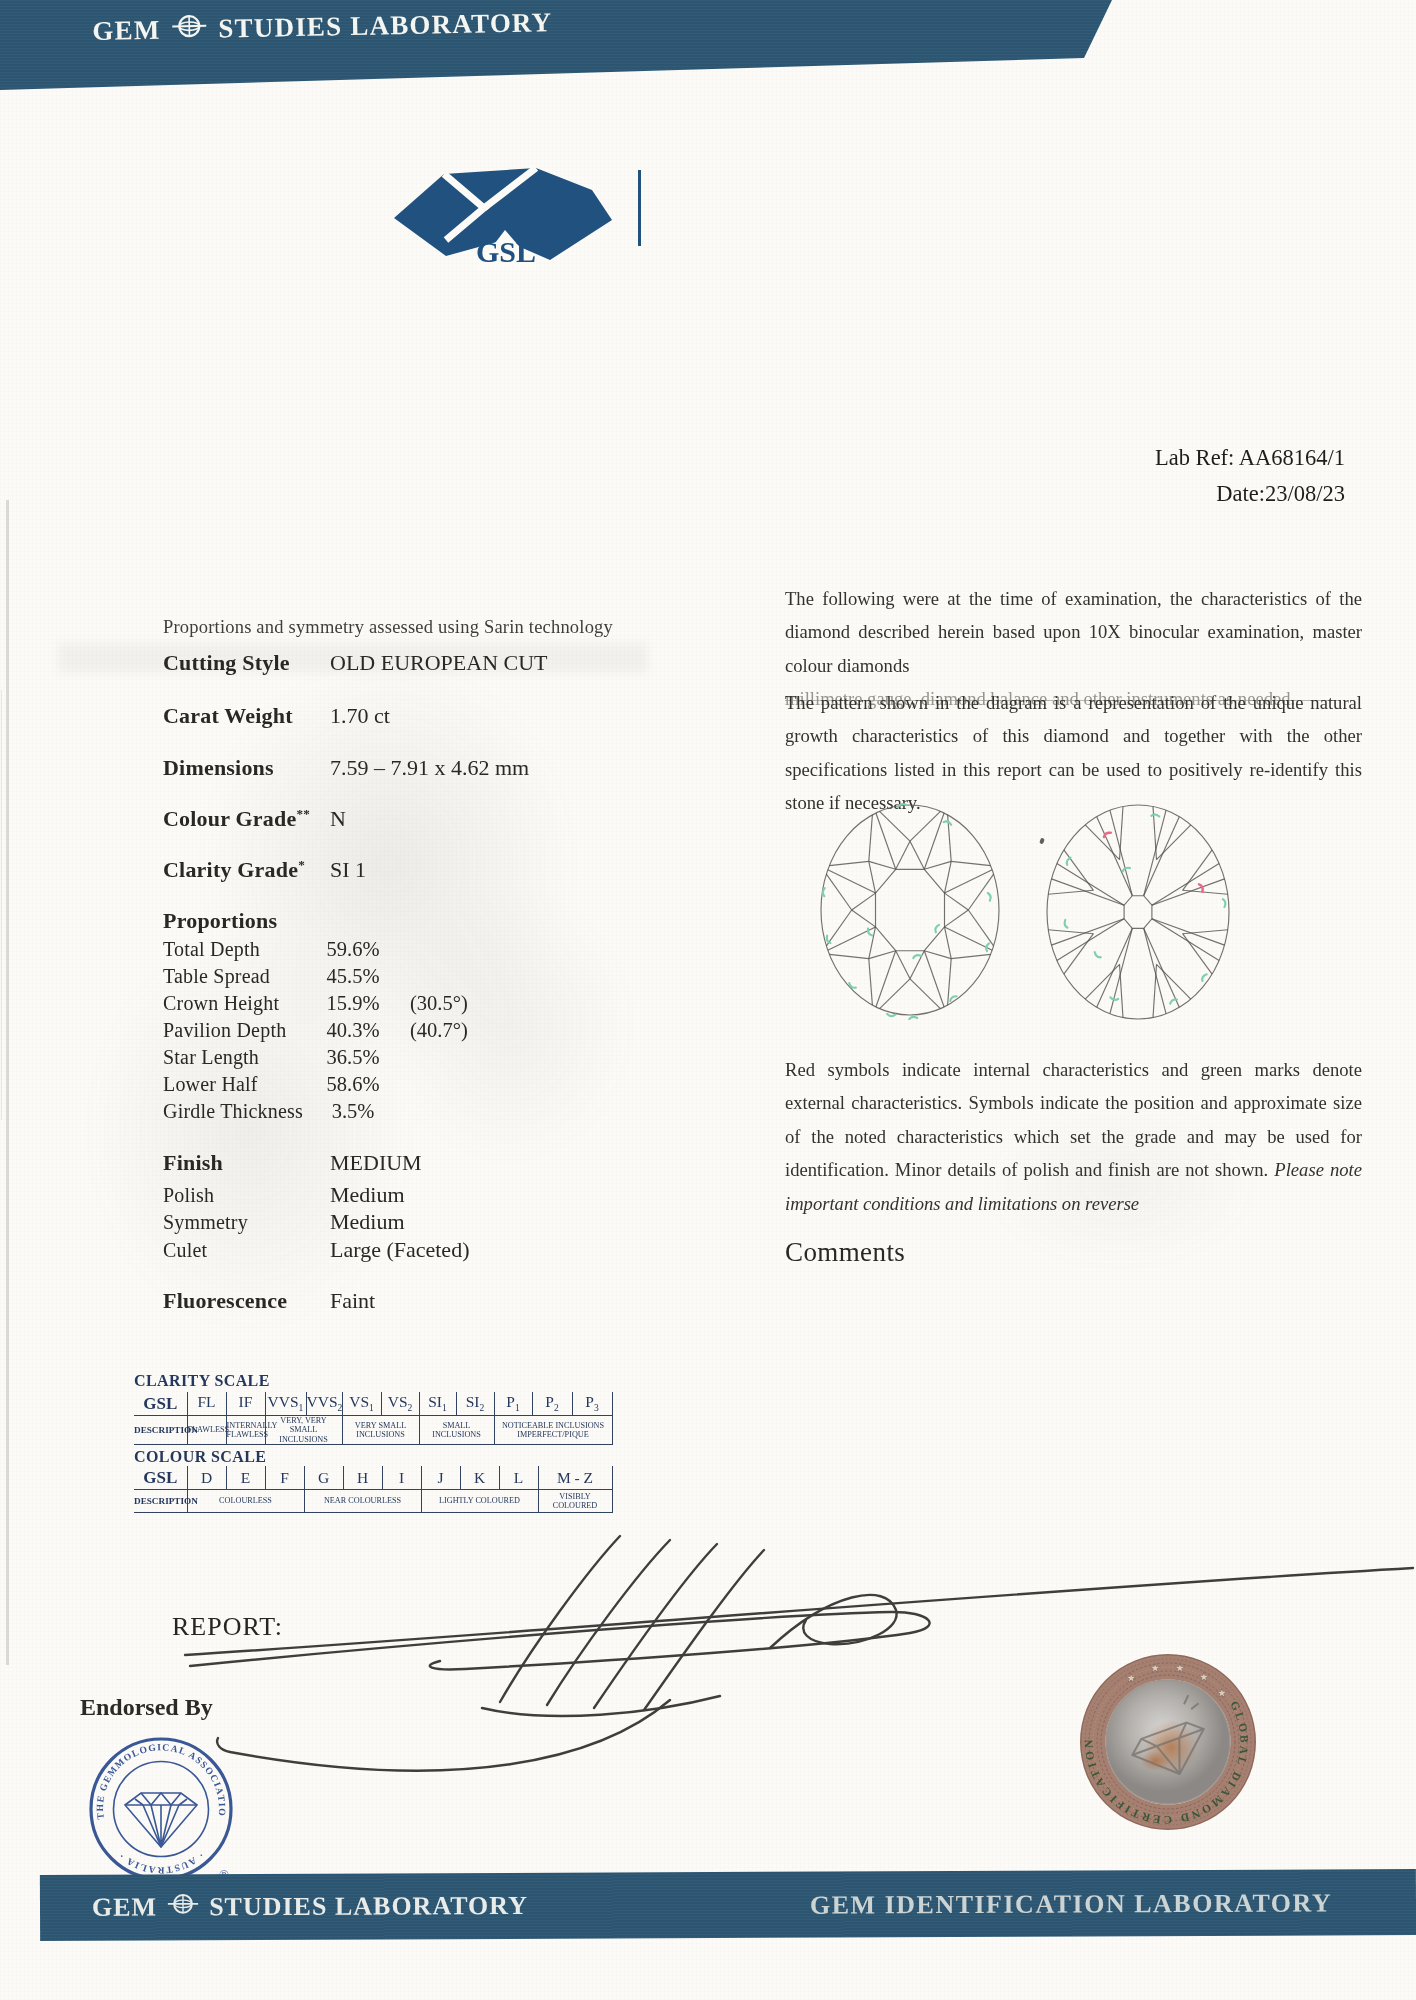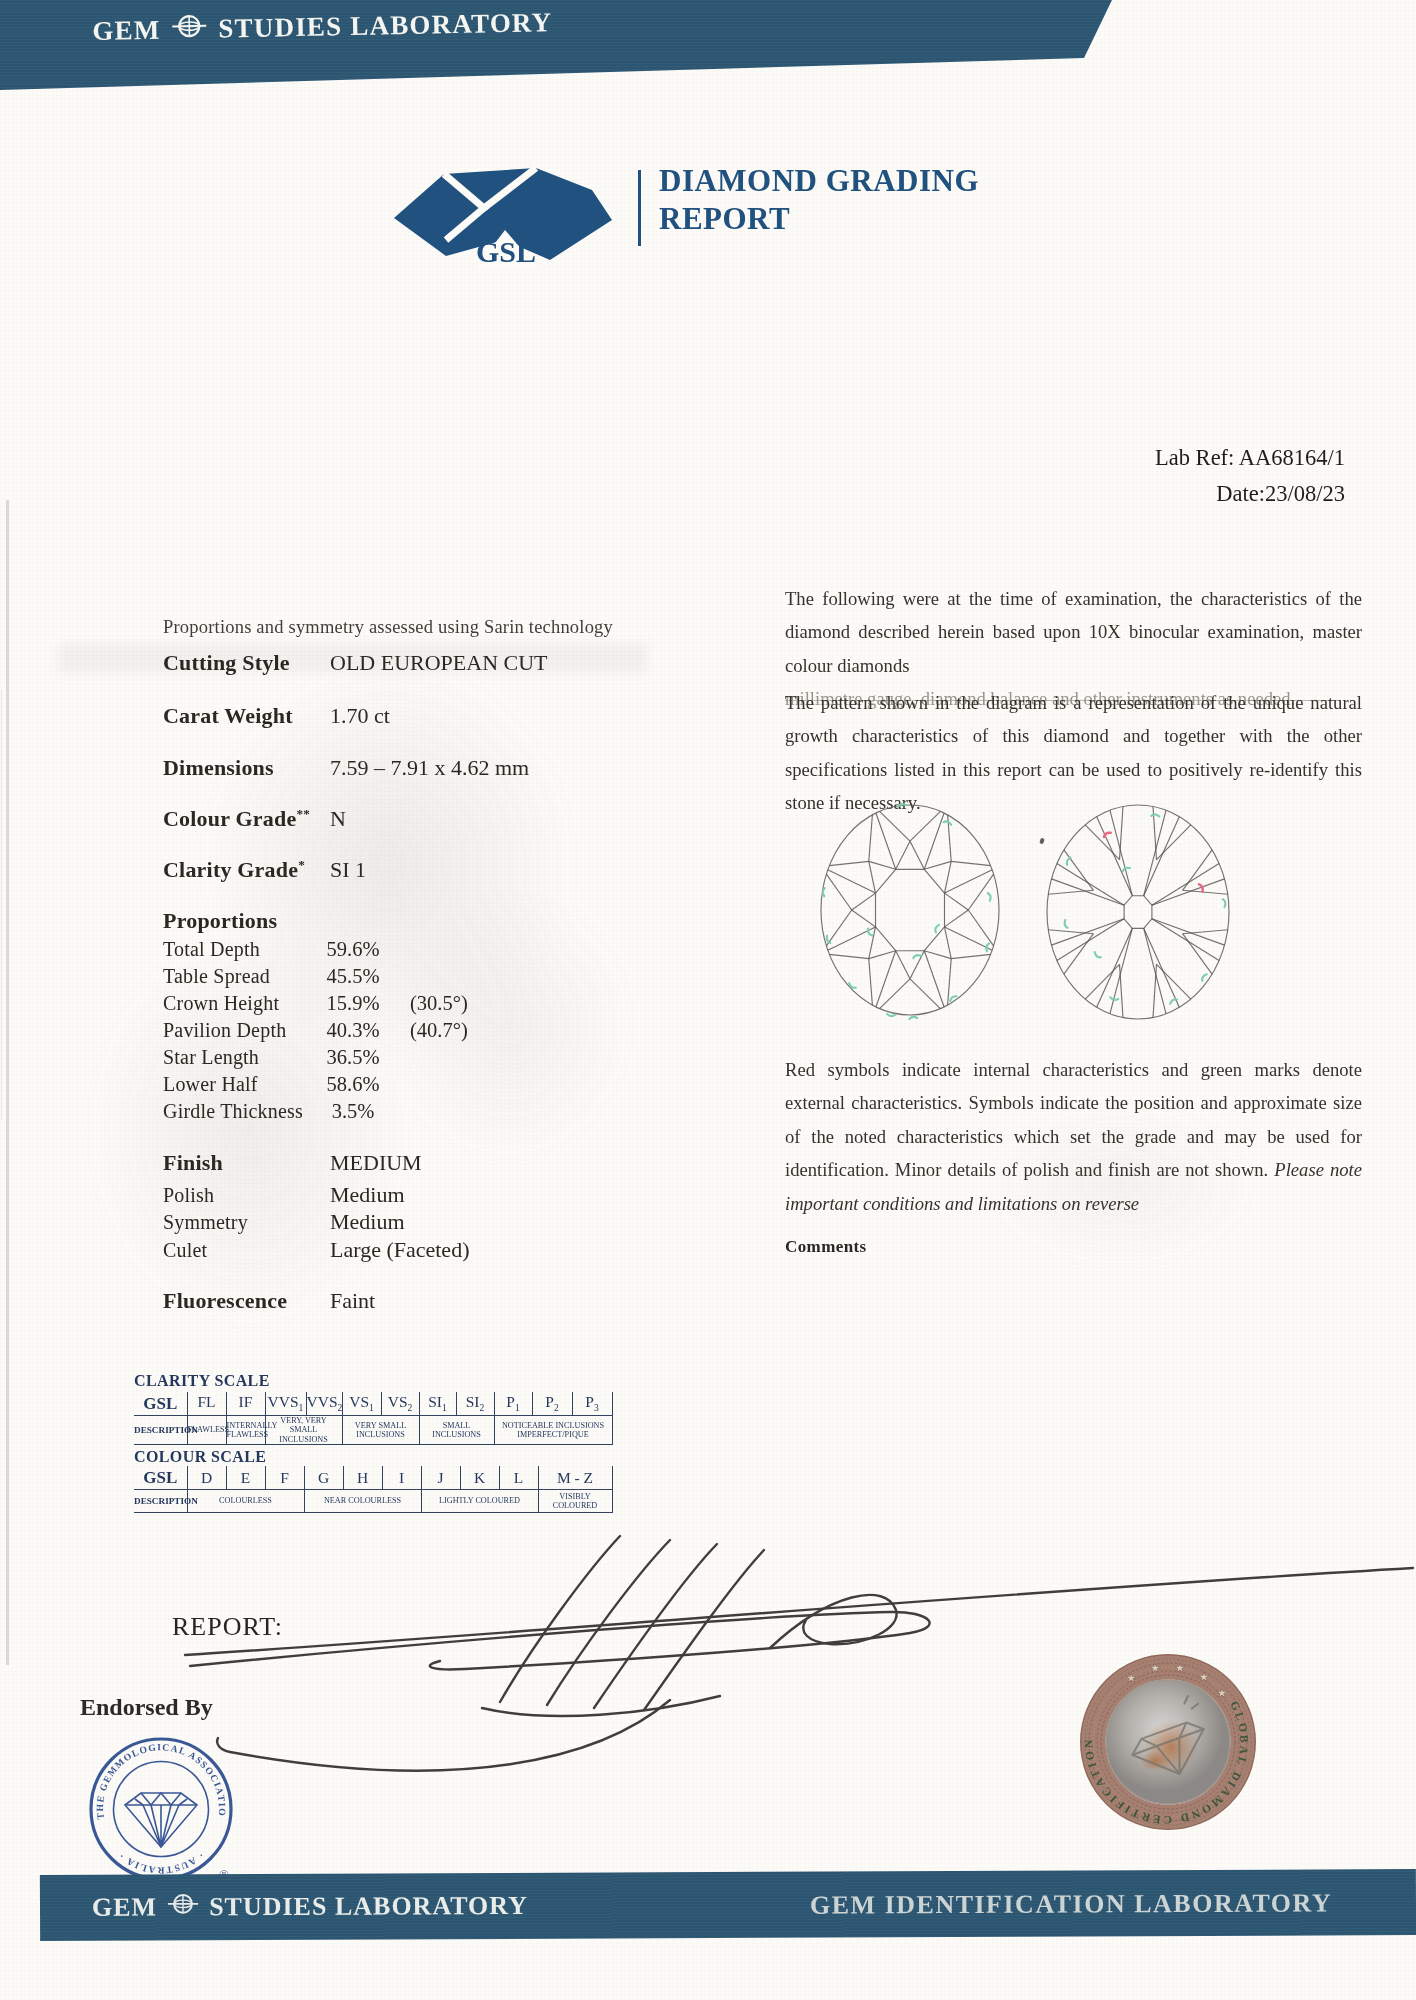--- a/index.html
+++ b/index.html
@@ -37,21 +37,21 @@
   .r.prop .lab{font-weight:normal;font-size:20px;width:159px;flex:0 0 159px;}
   .r.prop .pv{font-size:20.5px;width:62px;flex:0 0 62px;text-align:center;}
   .r.prop .ang{font-size:20.5px;margin-left:26px;}
   .sect{position:absolute;left:163px;font-weight:bold;font-size:22px;letter-spacing:.2px;}
   
   .rp{position:absolute;left:785px;width:577px;font-size:18.6px;line-height:33.4px;text-align:justify;color:#34322d;}
   .faded{display:block;color:#97948b;text-align:left;
     background-image:linear-gradient(rgba(130,127,118,.55),rgba(130,127,118,.55));
     background-size:96% 1px;background-position:0 54%;background-repeat:no-repeat;}
   .ital{font-style:italic;}
-  .comments{position:absolute;left:785px;top:1237px;font-weight:bold;font-size:17px;letter-spacing:.4px;text-align:center;}
+  .comments{position:absolute;left:785px;top:1237px;font-weight:normal;font-size:27px;letter-spacing:.4px;text-align:center;}
   .diagrams{position:absolute;left:817px;top:800px;display:flex;gap:40px;}
   .facets line,.facets path,.facets ellipse{stroke:#55534e;stroke-width:1.15;fill:none;opacity:.82;}
   .mark-g{stroke:var(--mark-green);stroke-width:2.1;fill:none;stroke-linecap:round;}
   .mark-r{stroke:var(--mark-red);stroke-width:2.5;fill:none;stroke-linecap:round;}
   .speck{position:absolute;left:1040px;top:838px;width:4px;height:6px;background:#3a3a38;border-radius:2px;transform:rotate(20deg);opacity:.8;}
   
   .scale-title{position:absolute;left:134px;font-size:16px;font-weight:bold;color:var(--table-navy);letter-spacing:.4px;}
   table.scale{position:absolute;left:134px;border-collapse:collapse;table-layout:fixed;width:478px;color:var(--table-navy);}
   table.scale td{text-align:center;vertical-align:middle;border-right:1.4px solid var(--table-line);padding:0;}
   table.scale tr.grades td{font-size:15.5px;height:23px;border-bottom:1.3px solid var(--table-line);}
@@ -109,24 +109,20 @@
     <span>
       <svg width="234" height="108" viewBox="0 0 234 108">
         <path d="M6,58 L56,14 L148,8 L204,30 L224,60 L162,100 L116,80 L58,96 Z" fill="#21517e"></path>
         <path d="M56,14 L96,48 L58,80" fill="none" stroke="#fcfbf8" stroke-width="7"></path>
         <path d="M96,48 L148,8" fill="none" stroke="#fcfbf8" stroke-width="7"></path>
         <path d="M88,108 L117,70 L150,108 Z" fill="#fcfbf8"></path>
         <text x="118" y="102" text-anchor="middle" font-family="Liberation Serif, serif" font-weight="bold" font-size="30" fill="#21517e">GSL</text>
       </svg>
     </span>
     <div class="title-divider"></div>
-    <div class="report-title">
-      <div>DIAMOND GRADING</div>
-      <div>REPORT</div>
-    </div>
   </div>
 
   <div class="labref">
     <div>Lab Ref: AA68164/1</div>
     <div>Date:23/08/23</div>
   </div>
 
   <div class="fn" style="top:617px">Proportions and symmetry assessed using Sarin technology</div>
 
   <div class="r" style="top:650px">

